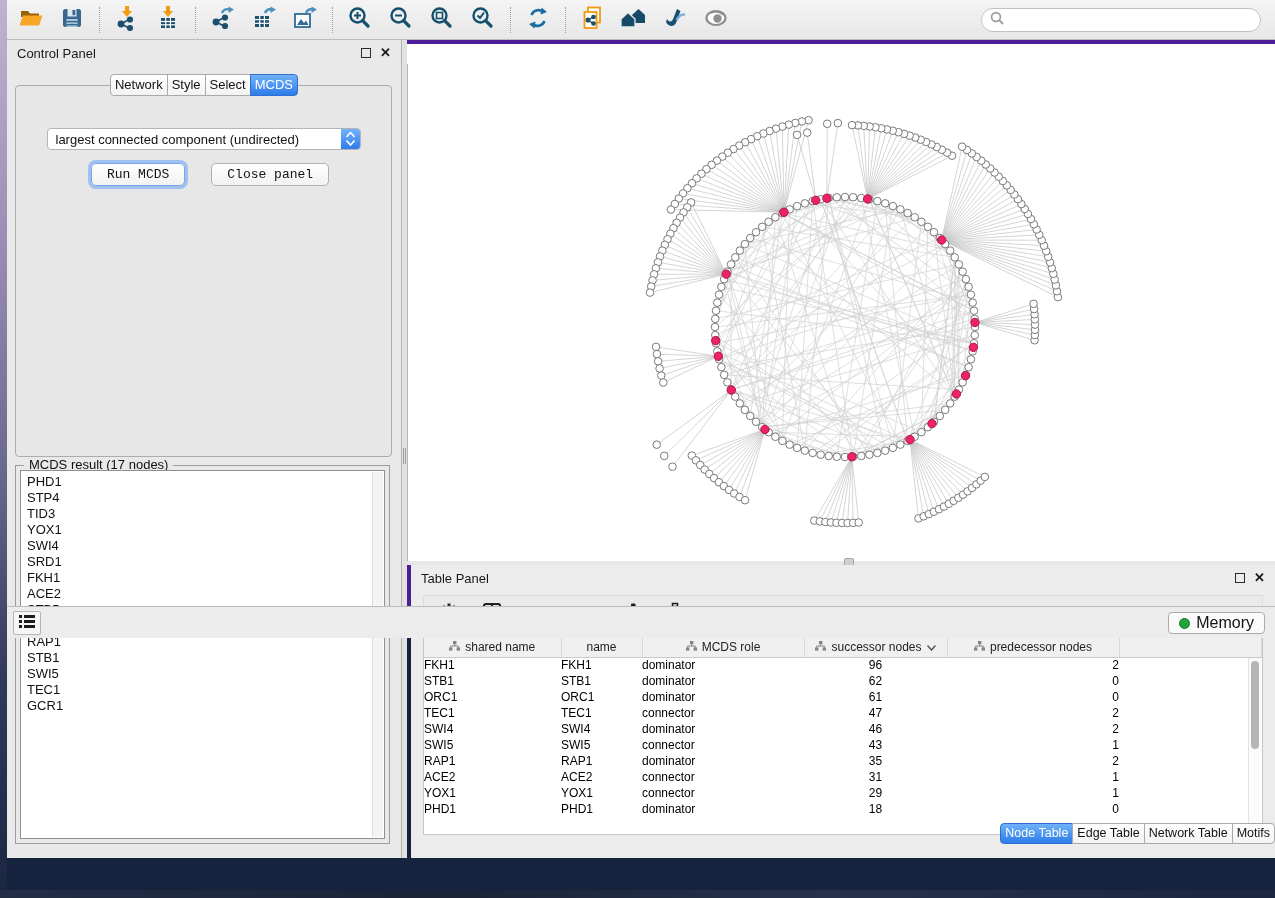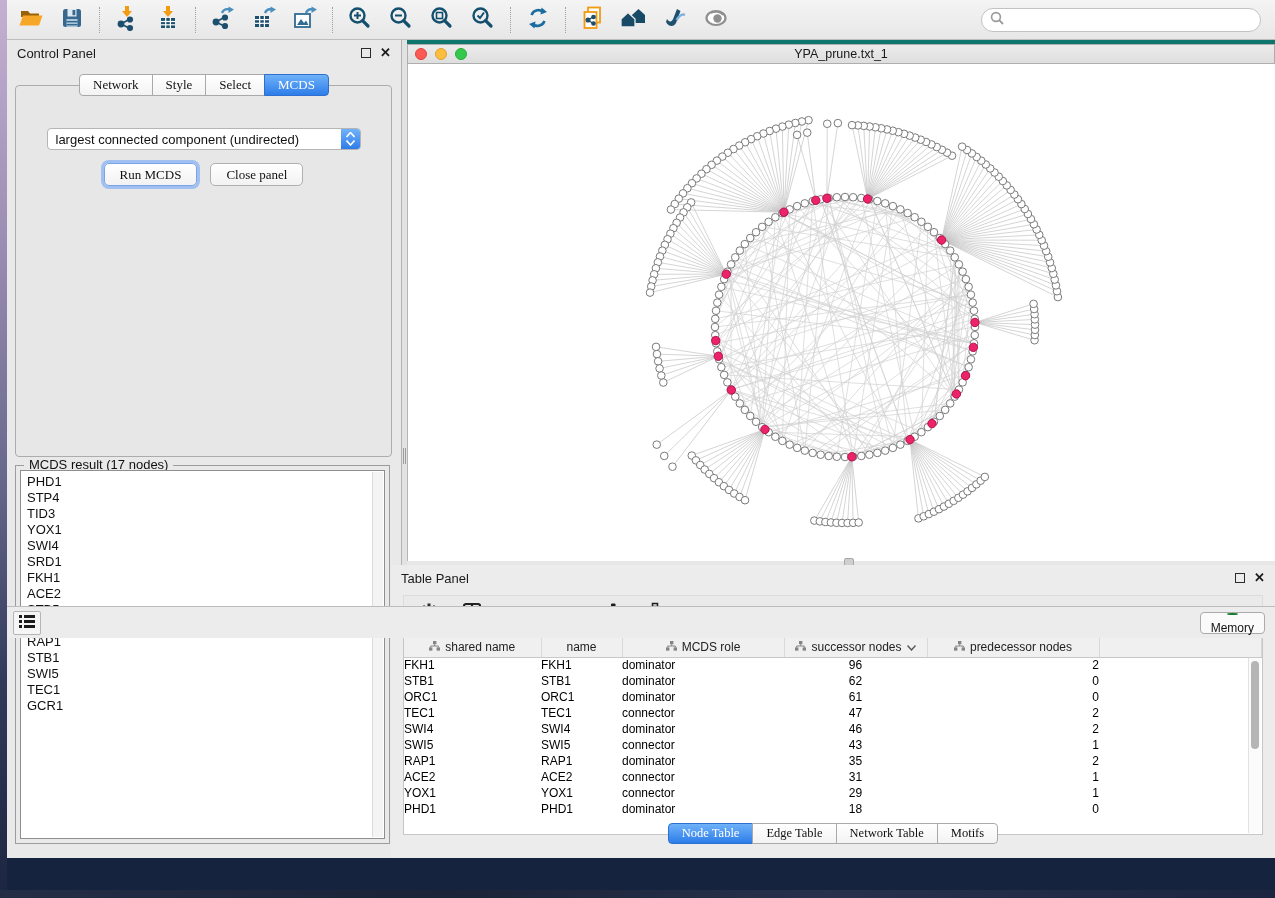--- a/index.html
+++ b/index.html
@@ -5,59 +5,59 @@
   * { box-sizing: border-box; margin: 0; padding: 0; }
   html,body { width:1275px; height:898px; overflow:hidden; }
   body { font-family:"Liberation Sans",sans-serif; background:#16233f; position:relative; }
 
   
   .wall-left { position:absolute; left:0; top:0; width:7px; height:898px;
     background:linear-gradient(#c3b1d2 0%, #9a8bb2 28%, #6a6a8e 52%, #31395a 76%, #1b2641 100%); }
   .wall-bottom { position:absolute; left:0; top:890px; width:1275px; height:8px;
     background:linear-gradient(90deg,#232d46,#1a2337 35%,#27314c 65%,#1b2540); }
 
-  #app-window { position:absolute; left:7px; top:0; width:1268px; height:638px; background:#0f766e; }
+  #app-window { position:absolute; left:7px; top:0; width:1268px; height:638px; background:#4c1d95; }
 
   
   .toolbar { position:absolute; left:0; top:0; right:0; height:40px;
     background:linear-gradient(#f4f4f4,#e7e7e7); border-bottom:1px solid #bdbdbd;
     display:flex; align-items:center; padding-left:10px; gap:13px; }
   .tb-btn { width:28px; height:28px; display:flex; align-items:center; justify-content:center; flex:0 0 auto; }
   .tb-sep { width:1px; height:26px; border-left:1px dotted #9f9f9f; flex:0 0 auto; }
   .searchbox { margin-left:auto; margin-right:14px; width:280px; height:24px; background:#fff;
     border:1px solid #c2c2c2; border-radius:12px; display:flex; align-items:center; padding:0 8px; gap:5px; }
   .searchbox input { border:none; outline:none; flex:1; font-size:12px; background:transparent; font-family:inherit; }
 
   
   #control-panel { position:absolute; left:0; top:40px; width:395px; height:818px;
     background:#e9e9e9; border-right:1px solid #b2b2b2; }
   .panel-titlebar { height:26px; display:flex; align-items:center; padding:0 10px; font-size:13px; color:#1a1a1a; }
   .panel-ctl { margin-left:auto; display:flex; align-items:center; gap:9px; }
   .float-ico { width:10px; height:10px; border:1.5px solid #2b2b2b; display:inline-block; }
   .close-ico { font-size:13px; font-weight:bold; color:#1a1a1a; line-height:10px; }
 
   .seg { display:flex; justify-content:center; }
-  .seg-tab { height:22px; line-height:20px; padding:0 13px; font-size:13px; color:#111;
-    background:linear-gradient(#ffffff,#f3f3f3); border:1px solid #a9a9a9; margin-left:-1px;font-family:Liberation Serif, serif; }
+  .seg-tab { height:22px; line-height:20px; padding:0 4px; font-size:13px; color:#111;
+    background:linear-gradient(#ffffff,#f3f3f3); border:1px solid #a9a9a9; margin-left:-1px; }
   .seg-tab:first-child { border-radius:4px 0 0 4px; margin-left:0; }
   .seg-tab:last-child { border-radius:0 4px 4px 0; }
   .seg-tab.selected { background:linear-gradient(#6fb2f9,#2d7de9); color:#fff; border-color:#2e6fd0; }
 
   #cp-tabs { position:absolute; left:0; right:0; top:34px; z-index:2; }
   #cp-content { position:absolute; left:8px; right:9px; top:45px; height:372px;
     border:1px solid #acacac; border-radius:4px; background:#e7e7e7; padding-top:32px; }
   .crit-label { text-align:center; font-size:13px; color:#111; }
   .dropdown { width:314px; height:22px; margin:10px auto 12px; background:#fff; border:1px solid #b5b5b5;
     border-radius:4px; display:flex; align-items:center; font-size:13px; color:#111; padding-left:8px; position:relative; }
   .dropdown .dd-text { flex:1; white-space:nowrap; overflow:hidden; }
   .dd-stepper { width:19px; height:20px; border-radius:0 3px 3px 0;
     background:linear-gradient(#71b3fa,#2e7ce9); display:flex; flex-direction:column; align-items:center; justify-content:center; gap:2px; }
   .btn-row { display:flex; justify-content:center; gap:13px; margin-top:13px; }
   .mac-btn { height:23px; padding:0 15px; font-size:13px; color:#111; background:linear-gradient(#ffffff,#f2f2f2);
-    border:1px solid #b0b0b0; border-radius:5px; font-family:Liberation Serif, serif; }
+    border:1px solid #b0b0b0; border-radius:5px; font-family:Liberation Mono, monospace;margin-left:13px; }
   .mac-btn.focused { box-shadow:0 0 0 3px rgba(120,170,246,.65); border-color:#7aa4e6; }
 
   #mcds-result { position:absolute; left:8px; right:11px; top:425px; bottom:14px;
     border:1px solid #9c9c9c; background:#e9e9e9; }
   #mcds-result .group-title { position:absolute; top:-9px; left:8px; background:#e9e9e9; padding:0 5px; font-size:13px; color:#111; }
   .result-list { position:absolute; inset:4px 4px 4px 4px; background:#fff; border:1px solid #8f8f8f; overflow:hidden; }
   .result-scroll { position:absolute; top:1px; bottom:1px; right:1px; width:11px; background:#f4f4f4; border-left:1px solid #dcdcdc; }
   .result-items { padding:3px 0 0 6px; }
   .result-items li { list-style:none; font-size:13px; line-height:16px; color:#111; }
 
@@ -77,46 +77,46 @@
   .light.green { background:#34c94b; border:1px solid #2aab38; }
   .net-title { position:absolute; left:0; right:0; text-align:center; font-size:12.5px; color:#1a1a1a; }
   .net-canvas { position:absolute; left:0; right:0; top:20px; bottom:0; background:#fff;
     border-left:1px solid #b5b5b5; }
 
   
   .h-splitter { position:absolute; left:400px; right:0; top:561px; height:4px; background:#e7e7e7; }
   .h-splitter .grip { position:absolute; left:437px; top:-3px; width:10px; height:9px; background:#cfcfcf; border:1px solid #a8a8a8; border-radius:2px; }
 
   
-  #table-panel { position:absolute; left:384px; top:565px; right:0; height:293px; background:#ececec; }
+  #table-panel { position:absolute; left:404px; top:565px; right:0; height:293px; background:#ececec; }
   .tp-toolbar { margin:4px 12px 0 12px; height:38px; background:#eaeaea; border:1px solid #dcdcdc;
     display:flex; align-items:center; gap:23px; padding-left:15px; }
   .tp-ico { display:flex; align-items:center; justify-content:center; }
   .fx-label { font-family:"Liberation Serif",serif; font-size:22px; color:#b2b2b2; }
 
   .tbl-wrap { position:absolute; left:12px; right:12px; top:72px; height:198px; background:#fff; border:1px solid #c6c6c6; }
   table.datatable { border-collapse:collapse; width:100%; table-layout:fixed; }
   table.datatable th { height:19px; background:#f0f0f0; border-bottom:1px solid #c9c9c9; border-right:1px solid #d9d9d9;
     font-size:12px; font-weight:normal; color:#222; }
   table.datatable th .hd { display:flex; align-items:center; justify-content:center; gap:5px; }
   table.datatable td { height:16px; font-size:12px; color:#000; white-space:nowrap; overflow:hidden; padding:0; }
   td.c0 { padding-left:12px; } td.c1 { padding-left:7px; } td.c2 { padding-left:9px; }
   td.c3 { text-align:center; padding-right:13px; } td.c4 { text-align:right; padding-right:15px; }
   .tbl-scroll { position:absolute; top:20px; bottom:1px; right:1px; width:13px; background:#fbfbfb; border-left:1px solid #e2e2e2; }
   .tbl-thumb { position:absolute; top:3px; left:2px; width:8px; height:88px; background:#b5b5b5; border-radius:4px; }
 
-  #tp-tabs { position:absolute; left:0; right:0; bottom:14px; }
+  #tp-tabs { position:absolute; left:0; right:0; bottom:14px;justify-content:flex-end; }
   #tp-tabs .seg-tab { height:21px; line-height:19px; font-size:12.5px; }
 
   
   #status-bar { position:absolute; left:0; right:0; bottom:0; height:32px; background:#ececec; border-top:1px solid #bcbcbc; }
   .list-btn { position:absolute; left:6px; top:4px; width:28px; height:24px; background:#f5f5f5;
     border:1px solid #b5b5b5; border-radius:2px; display:flex; align-items:center; justify-content:center; }
   .memory-btn { position:absolute; right:10px; top:5px; height:22px; padding:0 10px; background:#fafafa;
-    border:1px solid #ababab; border-radius:4px; display:flex; align-items:center; gap:6px; font-size:12px; color:#111;flex-direction:column; }
+    border:1px solid #ababab; border-radius:4px; display:flex; align-items:center; gap:6px; font-size:16px; color:#111; }
   .mem-dot { width:11px; height:11px; border-radius:50%; background:#1fa33c; border:1px solid #157a2b; }
 </style>
 </head>
 <body>
 
 <div class="wall-left"></div>
 <div class="wall-bottom"></div>
 
 <div id="app-window">
 
@@ -350,28 +350,20 @@
         <div class="result-scroll"></div>
       </div>
     </div>
   </div>
 
   <div class="v-splitter">
       <div class="grip"></div>
     </div>
 
   <div id="network-panel">
-    <div class="net-titlebar">
-      <span class="net-title">YPA_prune.txt_1</span>
-      <span class="lights">
-        <span class="light red"></span>
-        <span class="light yellow"></span>
-        <span class="light green"></span>
-      </span>
-    </div>
     <div class="net-canvas">
       <svg id="network-svg" width="867" height="496">
           <g stroke="#9a9a9a" stroke-width="0.7" opacity="0.45">
             <line x1="420.70667963664044" y1="134.0250888291179" x2="484.85619184900816" y2="383.8709431654727"></line>
             <line x1="319.3724831794175" y1="207.64869209654057" x2="342.2340784352165" y2="174.0088762292705"></line>
             <line x1="445.1627675388108" y1="392.74347469567533" x2="484.8561918490081" y2="142.12905683452732"></line>
             <line x1="319.3724831794175" y1="207.64869209654057" x2="477.1722092687432" y2="139.36265288163003"></line>
             <line x1="316.1290568345273" y1="310.85619184900816" x2="550.9198684057022" y2="325.627977633223"></line>
             <line x1="550.9198684057022" y1="200.372022366777" x2="484.8561918490081" y2="142.12905683452732"></line>
             <line x1="308.02508882911786" y1="279.29332036335956" x2="404.6703146685689" y2="137.08418905327795"></line>

